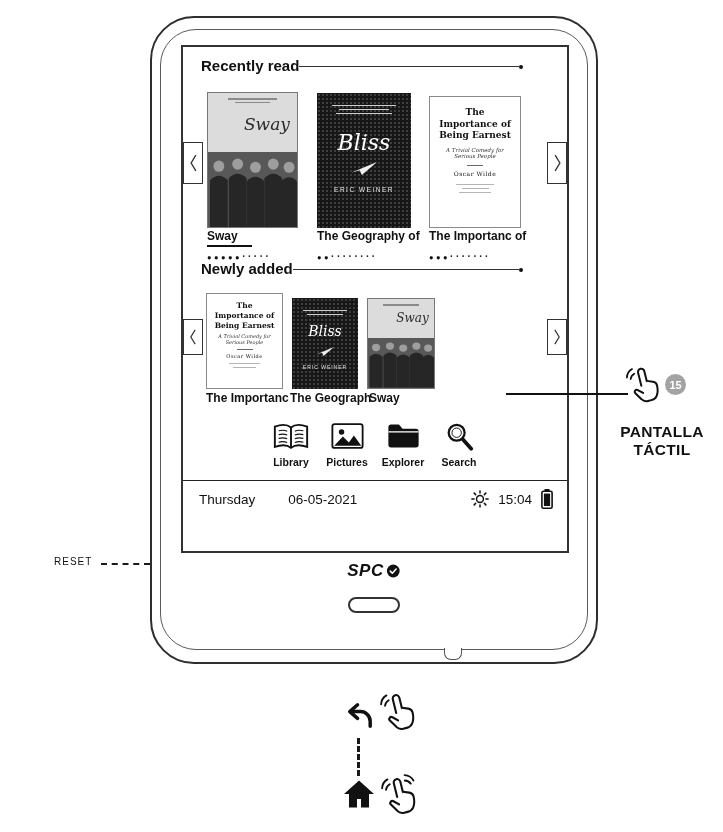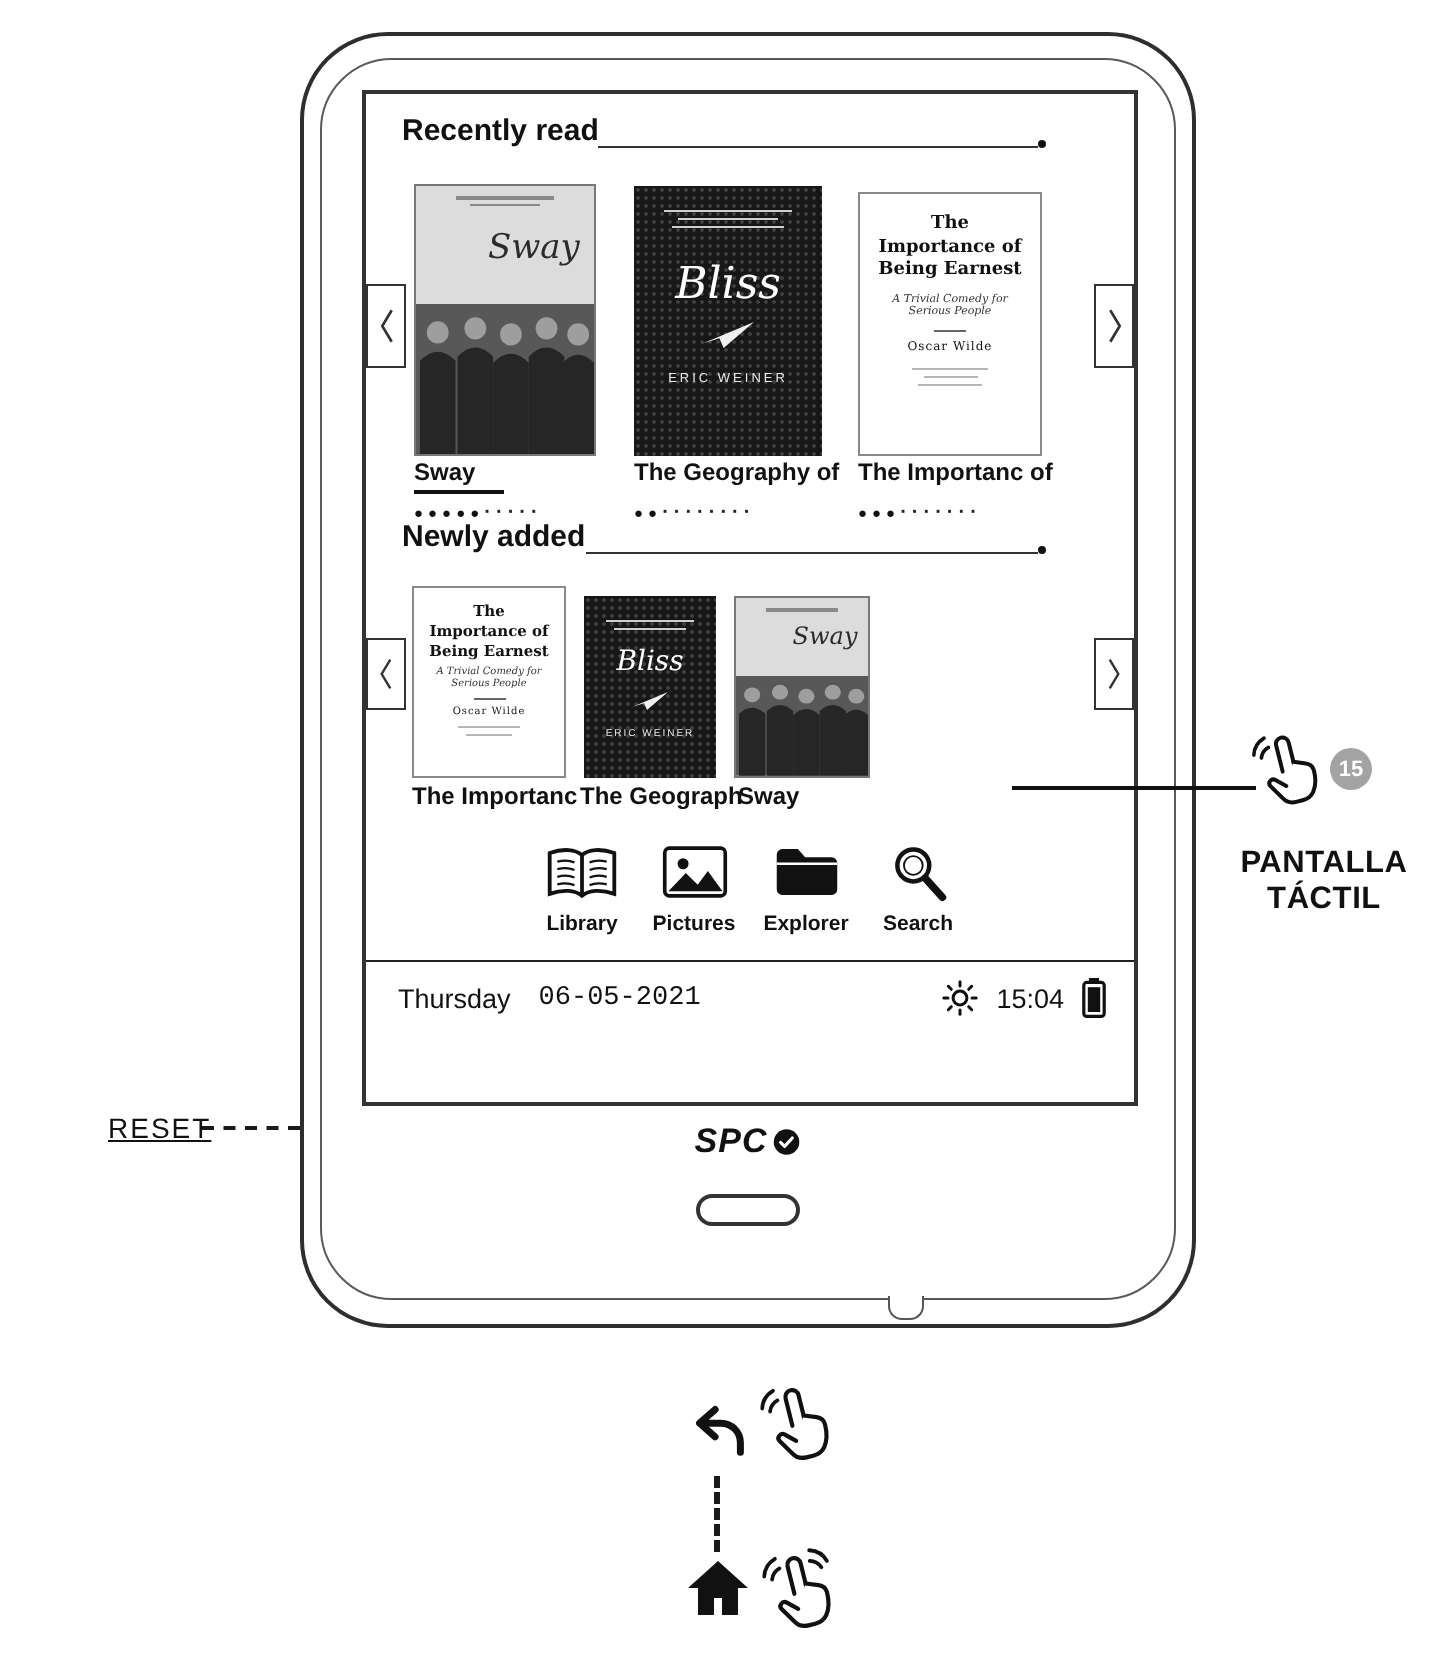--- a/index.html
+++ b/index.html
@@ -12,21 +12,21 @@
             border:2px solid #2e2e2e; border-radius:44px; background:#fff; }
   .device-inner { position:absolute; left:8px; right:8px; top:11px; bottom:12px;
             border:1.5px solid #5a5a5a; border-radius:36px; pointer-events:none; }
   .port-nub { position:absolute; left:292px; top:630px; width:18px; height:12px;
             border:1.5px solid #555; border-top:none; border-radius:0 0 7px 7px; background:#fff; }
 
   .screen { position:absolute; left:29px; top:27px; width:388px; height:508px;
             border:2px solid #333; background:#fff; overflow:hidden; }
 
   
-  .sec-head { position:absolute; left:18px; width:322px; display:flex; align-items:flex-end; }
+  .sec-head { position:absolute; left:18px; width:322px; display:flex; align-items:center; }
   .sec-title { font-size:15px; font-weight:bold; white-space:nowrap; }
   .sec-line { flex:1; height:1px; background:#333; margin-top:2px; }
   .sec-dot { width:4px; height:4px; border-radius:50%; background:#111; margin-top:2px; }
 
   
   .arrow-box { position:absolute; width:20px; height:42px; border:1.5px solid #333; background:#fff;
                display:flex; align-items:center; justify-content:center; padding:0; cursor:pointer; }
   .arrow-box.small { height:36px; }
 
   
@@ -88,36 +88,36 @@
   .menu-row { position:absolute; left:14px; right:14px; top:372px; display:flex; justify-content:center; }
   .menu-item { display:flex; flex-direction:column; align-items:center; width:56px; cursor:pointer; }
   .micon { height:34px; display:flex; align-items:center; justify-content:center; }
   .mlabel { margin-top:3px; font-size:10.5px; font-weight:600; }
 
   
   .status-sep { position:absolute; left:0; right:0; top:433px; border-top:1.6px solid #222; }
   .status-row { position:absolute; left:16px; right:14px; top:436px; height:32px;
                 display:flex; align-items:center; font-size:13.5px; }
   .status-day { }
-  .status-date { margin-left:14px;font-family:Liberation Mono, monospace; }
+  .status-date { margin-left:33px; }
   .status-spacer { flex:1; }
   .status-time { margin:0 9px 0 9px; }
   .sun-icon svg { width:18px; height:18px; display:block; }
   .battery-icon svg { width:12px; height:20px; display:block; }
 
   
   .logo { position:absolute; left:50%; transform:translateX(-50%); top:543px;
           display:flex; align-items:center; gap:3px; }
   .logo-text { font-size:17px; font-weight:bold; font-style:italic; letter-spacing:.5px; }
   .logo-mark svg { width:14px; height:14px; display:block; }
   .home-btn { position:absolute; left:50%; transform:translateX(-50%); top:579px;
               width:52px; height:16px; border:2px solid #333; border-radius:9px; background:#fff; cursor:pointer; }
 
   
-  .reset-label { position:absolute; left:54px; top:556px; font-size:14px; letter-spacing:1px;text-decoration:underline; }
+  .reset-label { position:absolute; left:54px; top:556px; font-size:10px; letter-spacing:1px; }
   .reset-dashes { position:absolute; left:101px; top:563px; width:49px; border-top:2.4px dashed #1a1a1a; }
   .callout-line { position:absolute; left:506px; top:393px; width:122px; height:2px; background:#111; }
   .hand { position:absolute; transform:rotate(-14deg); }
   .hand svg { width:100%; height:100%; display:block; }
   .hand-touch { left:626px; top:362px; width:37px; height:44px; }
   .callout-num { position:absolute; left:665px; top:374px; width:21px; height:21px; border-radius:50%;
                  background:#a3a3a3; color:#fff; font-size:11px; font-weight:bold;
                  display:flex; align-items:center; justify-content:center; }
   .touch-label { position:absolute; left:598px; top:423px; width:128px; text-align:center;
                  font-weight:bold; font-size:15.5px; line-height:18px; letter-spacing:.3px; }

